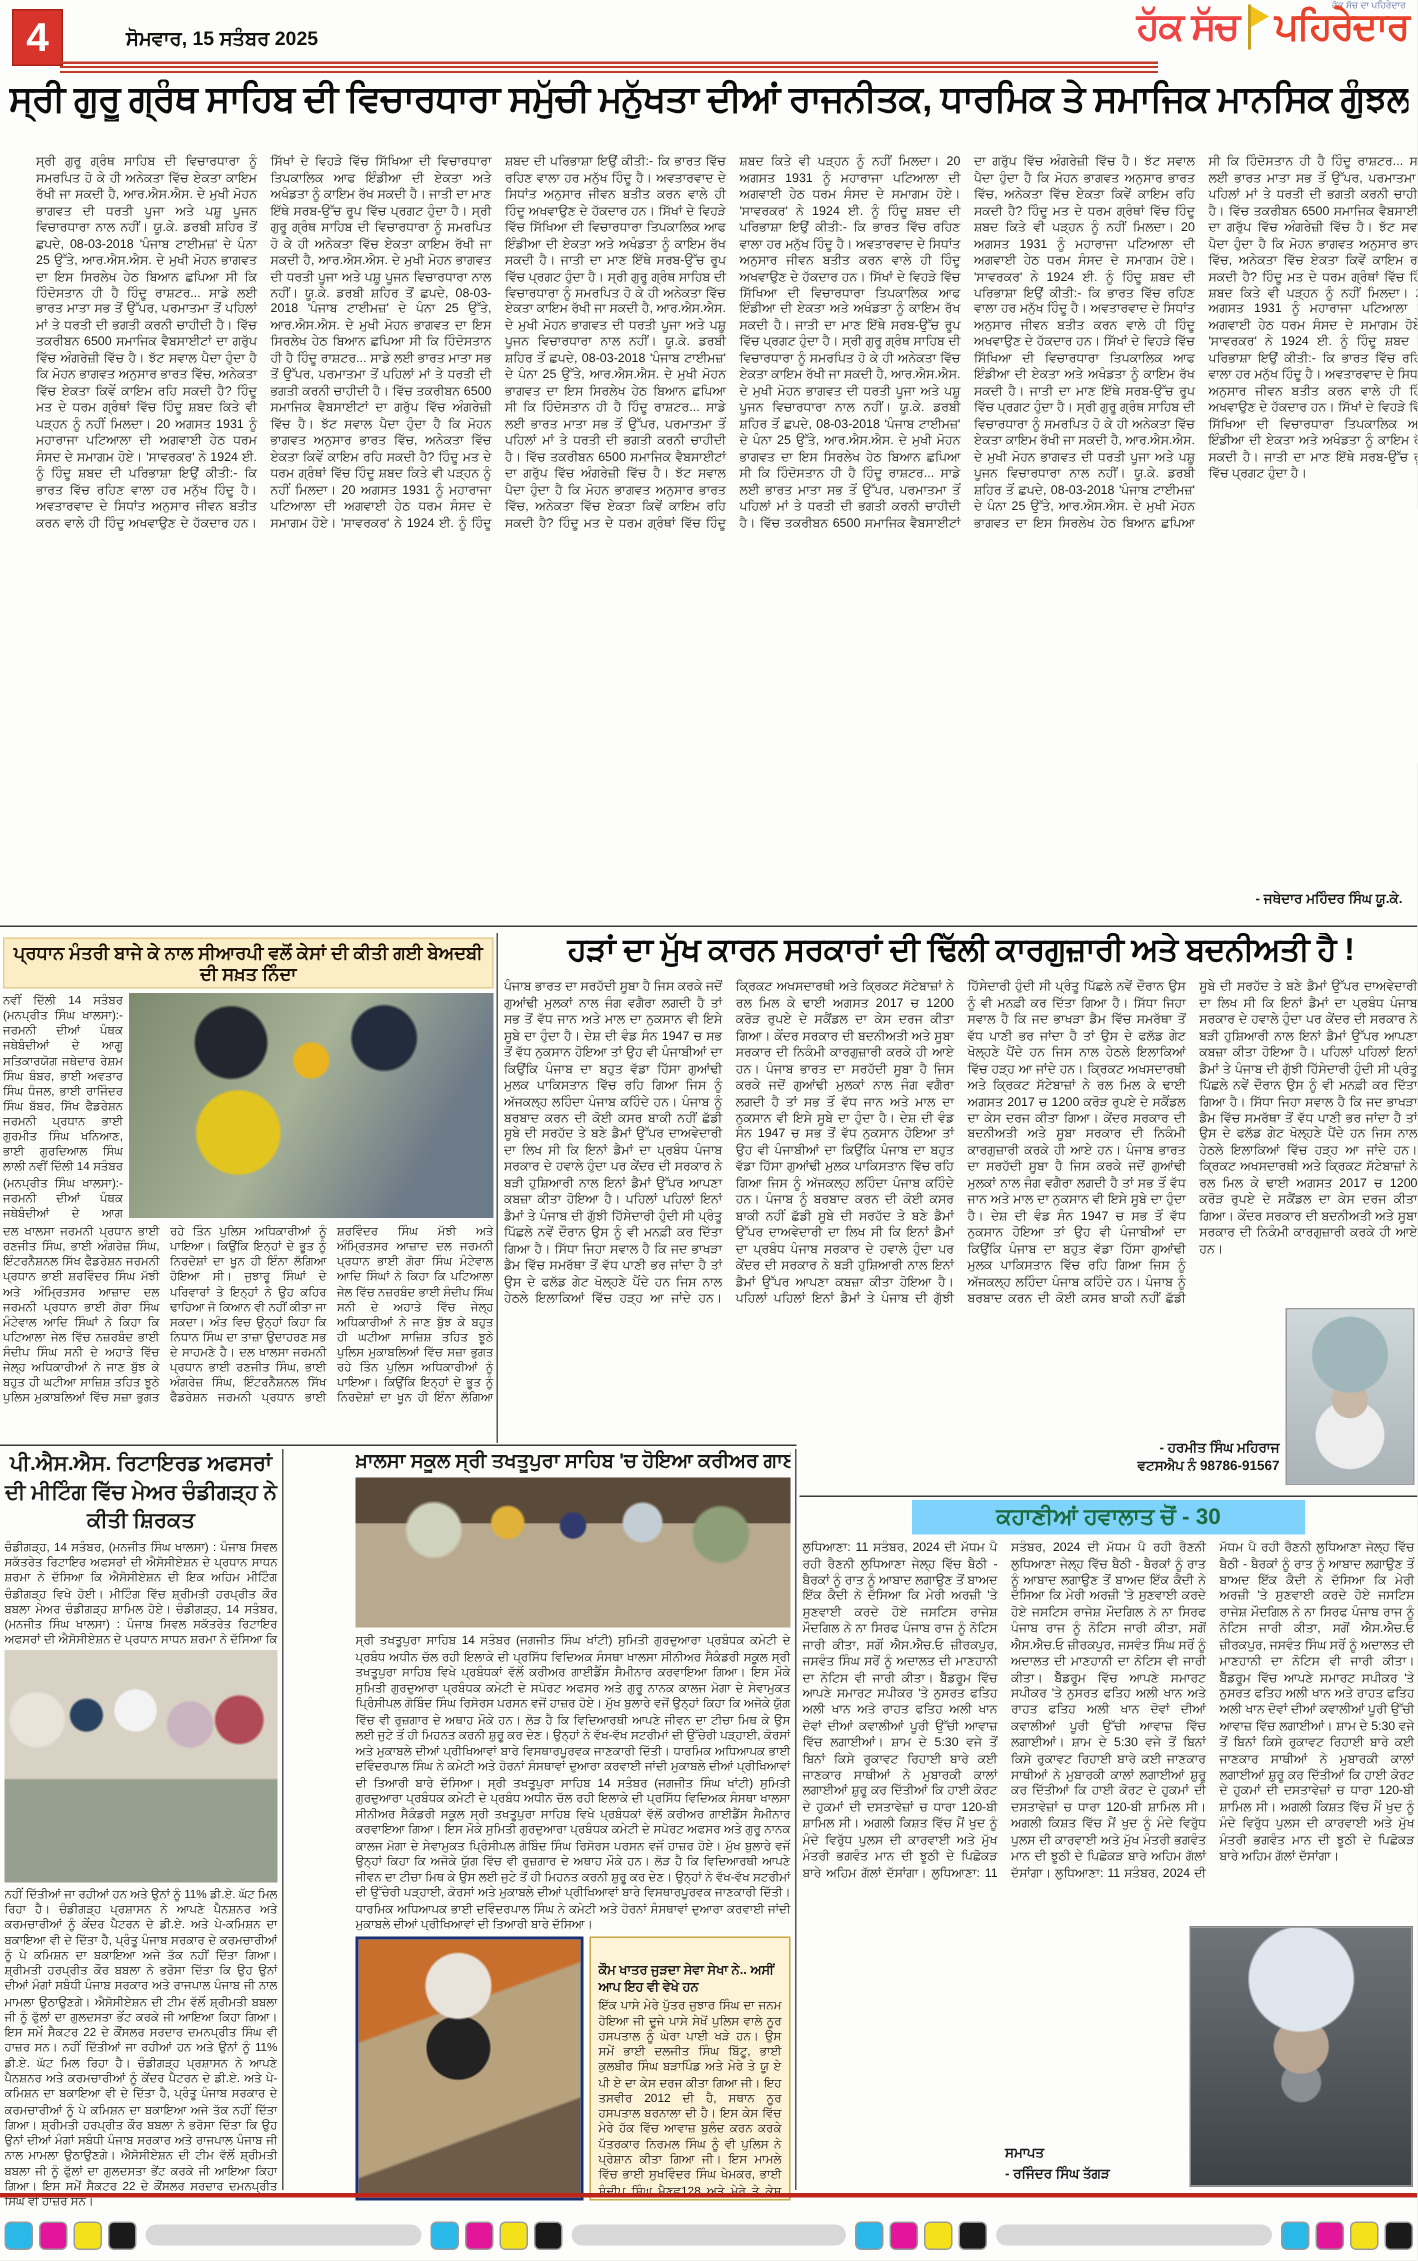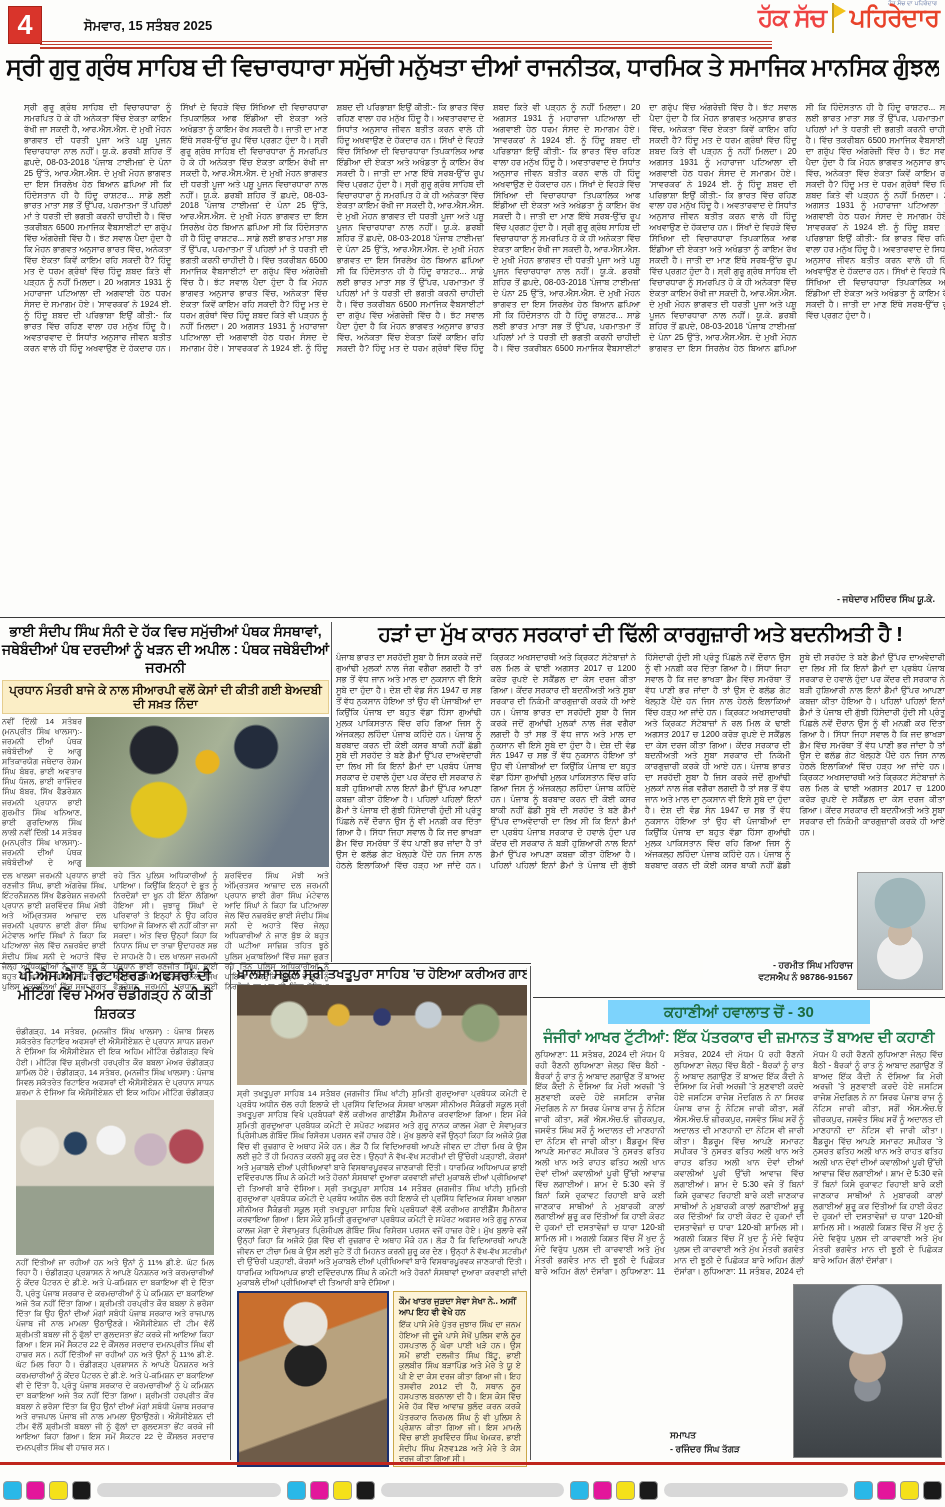--- a/index.html
+++ b/index.html
@@ -54,22 +54,22 @@
            text-align:justify;height:330px;overflow:hidden;}
   .ph-flood-author{position:absolute;right:2px;bottom:4px;width:84px;height:116px;border:1px solid #999;
      background:
        radial-gradient(circle at 50% 26%,#9fb6ba 0 26%,transparent 27%),
        radial-gradient(circle at 50% 52%,#c9b8a6 0 16%,transparent 17%),
        radial-gradient(circle at 50% 72%,#ededed 0 24%,transparent 25%),
        linear-gradient(#cfd8da,#aab4b8);}
   .flood-byline{position:absolute;right:92px;bottom:10px;width:150px;text-align:right;font-size:9px;
        font-weight:bold;line-height:1.4;background:rgba(253,253,251,.85);}
   
-  .pss{position:absolute;left:0;top:966px;width:231px;height:494px;border-right:1px solid #555;
-       padding:0 16px;box-sizing:border-box;}
+  .pss{position:absolute;left:0;top:966px;width:189px;height:494px;border-right:1px solid #555;
+       padding:0 3px;box-sizing:border-box;}
   .pss-headline{font-size:14px;font-weight:bold;text-align:center;line-height:1.35;}
   .pss-t1{margin-top:4px;font-size:7.8px;line-height:1.32;text-align:justify;height:70px;overflow:hidden;}
   .ph-pss{width:100%;height:155px;margin-top:3px;
      background:
        radial-gradient(circle at 12% 30%,#e8e4da 0 9%,transparent 10%),
        radial-gradient(circle at 30% 28%,#27415f 0 6%,transparent 7%),
        radial-gradient(circle at 48% 26%,#f3f3f3 0 9%,transparent 10%),
        radial-gradient(circle at 68% 32%,#c9b4c0 0 9%,transparent 10%),
        radial-gradient(circle at 86% 30%,#b04a56 0 8%,transparent 9%),
        linear-gradient(#d8d2c4 0 55%,#97a08e 56% 100%);}
@@ -85,21 +85,21 @@
        radial-gradient(circle at 66% 30%,#c4cdd4 0 6%,transparent 7%),
        radial-gradient(circle at 84% 38%,#8e9f77 0 7%,transparent 8%),
        linear-gradient(#5a4a3a 0 30%,#b9a98e 31% 100%);}
   .khalsa-body{margin-top:4px;font-size:7.9px;line-height:1.33;text-align:justify;height:198px;overflow:hidden;}
   .kh-bottom{display:flex;gap:4px;margin-top:4px;height:176px;}
   .ph-mic{width:152px;height:100%;border:2px solid #1b2f6e;box-sizing:border-box;
      background:
        radial-gradient(circle at 45% 18%,#e8e4dc 0 13%,transparent 14%),
        radial-gradient(circle at 45% 42%,#222 0 16%,transparent 17%),
        linear-gradient(160deg,#c96f2e 0 30%,#b8a27e 31% 70%,#6e5c49 71% 100%);}
-  .quote-box{flex:1;background:#fdf3d7;border:1px solid #caa84a;padding:4px 5px;box-sizing:border-box;
+  .quote-box{flex:1;background:#fdf3d7;border:1px solid #caa84a;padding:16px 5px;box-sizing:border-box;
        font-size:7.9px;line-height:1.3;text-align:justify;overflow:hidden;}
   .quote-title{font-weight:bold;font-size:8.6px;text-align:left;margin-bottom:2px;}
   .quote-byline{font-weight:bold;text-align:right;margin-top:2px;}
   .jail{position:absolute;left:533px;top:1000px;width:412px;height:460px;padding:0 2px;box-sizing:border-box;}
   .kicker{width:250px;margin:0 auto;background:#7dd3fc;color:#1d6b3f;font-weight:bold;font-size:15px;
        text-align:center;padding:3px 6px;}
   .jail-headline{margin-top:4px;font-size:15px;font-weight:bold;color:#1e7a4a;text-align:center;
        white-space:nowrap;overflow:hidden;}
   .jail-body{margin-top:4px;column-count:3;column-gap:9px;font-size:8.2px;line-height:1.32;
        text-align:justify;height:395px;overflow:hidden;}
@@ -136,21 +136,20 @@
     </span>
     <span class="mast-2">ਪਹਿਰੇਦਾਰ</span>
   </div>
 
   <div class="lead-headline">ਸ੍ਰੀ ਗੁਰੂ ਗ੍ਰੰਥ ਸਾਹਿਬ ਦੀ ਵਿਚਾਰਧਾਰਾ ਸਮੁੱਚੀ ਮਨੁੱਖਤਾ ਦੀਆਂ ਰਾਜਨੀਤਕ, ਧਾਰਮਿਕ ਤੇ ਸਮਾਜਿਕ ਮਾਨਸਿਕ ਗੁੰਝਲਾਂ ਦਾ ਹੱਲ ਕਰਨ ਦੇ ਸਮਰੱਥ ਹੈ</div>
   <div class="lead-body">ਸ੍ਰੀ ਗੁਰੂ ਗ੍ਰੰਥ ਸਾਹਿਬ ਦੀ ਵਿਚਾਰਧਾਰਾ ਨੂੰ ਸਮਰਪਿਤ ਹੋ ਕੇ ਹੀ ਅਨੇਕਤਾ ਵਿੱਚ ਏਕਤਾ ਕਾਇਮ ਰੱਖੀ ਜਾ ਸਕਦੀ ਹੈ, ਆਰ.ਐਸ.ਐਸ. ਦੇ ਮੁਖੀ ਮੋਹਨ ਭਾਗਵਤ ਦੀ ਧਰਤੀ ਪੂਜਾ ਅਤੇ ਪਸ਼ੂ ਪੂਜਨ ਵਿਚਾਰਧਾਰਾ ਨਾਲ ਨਹੀਂ। ਯੂ.ਕੇ. ਡਰਬੀ ਸ਼ਹਿਰ ਤੋਂ ਛਪਦੇ, 08-03-2018 'ਪੰਜਾਬ ਟਾਈਮਜ਼' ਦੇ ਪੰਨਾ 25 ਉੱਤੇ, ਆਰ.ਐਸ.ਐਸ. ਦੇ ਮੁਖੀ ਮੋਹਨ ਭਾਗਵਤ ਦਾ ਇਸ ਸਿਰਲੇਖ ਹੇਠ ਬਿਆਨ ਛਪਿਆ ਸੀ ਕਿ ਹਿੰਦੋਸਤਾਨ ਹੀ ਹੈ ਹਿੰਦੂ ਰਾਸ਼ਟਰ... ਸਾਡੇ ਲਈ ਭਾਰਤ ਮਾਤਾ ਸਭ ਤੋਂ ਉੱਪਰ, ਪਰਮਾਤਮਾ ਤੋਂ ਪਹਿਲਾਂ ਮਾਂ ਤੇ ਧਰਤੀ ਦੀ ਭਗਤੀ ਕਰਨੀ ਚਾਹੀਦੀ ਹੈ। ਵਿੱਚ ਤਕਰੀਬਨ 6500 ਸਮਾਜਿਕ ਵੈਬਸਾਈਟਾਂ ਦਾ ਗਰੁੱਪ ਵਿੱਚ ਅੰਗਰੇਜ਼ੀ ਵਿੱਚ ਹੈ। ਝੱਟ ਸਵਾਲ ਪੈਦਾ ਹੁੰਦਾ ਹੈ ਕਿ ਮੋਹਨ ਭਾਗਵਤ ਅਨੁਸਾਰ ਭਾਰਤ ਵਿੱਚ, ਅਨੇਕਤਾ ਵਿੱਚ ਏਕਤਾ ਕਿਵੇਂ ਕਾਇਮ ਰਹਿ ਸਕਦੀ ਹੈ? ਹਿੰਦੂ ਮਤ ਦੇ ਧਰਮ ਗ੍ਰੰਥਾਂ ਵਿੱਚ ਹਿੰਦੂ ਸ਼ਬਦ ਕਿਤੇ ਵੀ ਪੜ੍ਹਨ ਨੂੰ ਨਹੀਂ ਮਿਲਦਾ। 20 ਅਗਸਤ 1931 ਨੂੰ ਮਹਾਰਾਜਾ ਪਟਿਆਲਾ ਦੀ ਅਗਵਾਈ ਹੇਠ ਧਰਮ ਸੰਸਦ ਦੇ ਸਮਾਗਮ ਹੋਏ। 'ਸਾਵਰਕਰ' ਨੇ 1924 ਈ. ਨੂੰ ਹਿੰਦੂ ਸ਼ਬਦ ਦੀ ਪਰਿਭਾਸ਼ਾ ਇਉਂ ਕੀਤੀ:- ਕਿ ਭਾਰਤ ਵਿੱਚ ਰਹਿਣ ਵਾਲਾ ਹਰ ਮਨੁੱਖ ਹਿੰਦੂ ਹੈ। ਅਵਤਾਰਵਾਦ ਦੇ ਸਿਧਾਂਤ ਅਨੁਸਾਰ ਜੀਵਨ ਬਤੀਤ ਕਰਨ ਵਾਲੇ ਹੀ ਹਿੰਦੂ ਅਖਵਾਉਣ ਦੇ ਹੱਕਦਾਰ ਹਨ। ਸਿੱਖਾਂ ਦੇ ਵਿਹੜੇ ਵਿੱਚ ਸਿੱਖਿਆ ਦੀ ਵਿਚਾਰਧਾਰਾ ਤਿਪਕਾਲਿਕ ਆਫ ਇੰਡੀਆ ਦੀ ਏਕਤਾ ਅਤੇ ਅਖੰਡਤਾ ਨੂੰ ਕਾਇਮ ਰੱਖ ਸਕਦੀ ਹੈ। ਜਾਤੀ ਦਾ ਮਾਣ ਇੱਥੇ ਸਰਬ-ਉੱਚ ਰੂਪ ਵਿੱਚ ਪ੍ਰਗਟ ਹੁੰਦਾ ਹੈ। ਸ੍ਰੀ ਗੁਰੂ ਗ੍ਰੰਥ ਸਾਹਿਬ ਦੀ ਵਿਚਾਰਧਾਰਾ ਨੂੰ ਸਮਰਪਿਤ ਹੋ ਕੇ ਹੀ ਅਨੇਕਤਾ ਵਿੱਚ ਏਕਤਾ ਕਾਇਮ ਰੱਖੀ ਜਾ ਸਕਦੀ ਹੈ, ਆਰ.ਐਸ.ਐਸ. ਦੇ ਮੁਖੀ ਮੋਹਨ ਭਾਗਵਤ ਦੀ ਧਰਤੀ ਪੂਜਾ ਅਤੇ ਪਸ਼ੂ ਪੂਜਨ ਵਿਚਾਰਧਾਰਾ ਨਾਲ ਨਹੀਂ। ਯੂ.ਕੇ. ਡਰਬੀ ਸ਼ਹਿਰ ਤੋਂ ਛਪਦੇ, 08-03-2018 'ਪੰਜਾਬ ਟਾਈਮਜ਼' ਦੇ ਪੰਨਾ 25 ਉੱਤੇ, ਆਰ.ਐਸ.ਐਸ. ਦੇ ਮੁਖੀ ਮੋਹਨ ਭਾਗਵਤ ਦਾ ਇਸ ਸਿਰਲੇਖ ਹੇਠ ਬਿਆਨ ਛਪਿਆ ਸੀ ਕਿ ਹਿੰਦੋਸਤਾਨ ਹੀ ਹੈ ਹਿੰਦੂ ਰਾਸ਼ਟਰ... ਸਾਡੇ ਲਈ ਭਾਰਤ ਮਾਤਾ ਸਭ ਤੋਂ ਉੱਪਰ, ਪਰਮਾਤਮਾ ਤੋਂ ਪਹਿਲਾਂ ਮਾਂ ਤੇ ਧਰਤੀ ਦੀ ਭਗਤੀ ਕਰਨੀ ਚਾਹੀਦੀ ਹੈ। ਵਿੱਚ ਤਕਰੀਬਨ 6500 ਸਮਾਜਿਕ ਵੈਬਸਾਈਟਾਂ ਦਾ ਗਰੁੱਪ ਵਿੱਚ ਅੰਗਰੇਜ਼ੀ ਵਿੱਚ ਹੈ। ਝੱਟ ਸਵਾਲ ਪੈਦਾ ਹੁੰਦਾ ਹੈ ਕਿ ਮੋਹਨ ਭਾਗਵਤ ਅਨੁਸਾਰ ਭਾਰਤ ਵਿੱਚ, ਅਨੇਕਤਾ ਵਿੱਚ ਏਕਤਾ ਕਿਵੇਂ ਕਾਇਮ ਰਹਿ ਸਕਦੀ ਹੈ? ਹਿੰਦੂ ਮਤ ਦੇ ਧਰਮ ਗ੍ਰੰਥਾਂ ਵਿੱਚ ਹਿੰਦੂ ਸ਼ਬਦ ਕਿਤੇ ਵੀ ਪੜ੍ਹਨ ਨੂੰ ਨਹੀਂ ਮਿਲਦਾ। 20 ਅਗਸਤ 1931 ਨੂੰ ਮਹਾਰਾਜਾ ਪਟਿਆਲਾ ਦੀ ਅਗਵਾਈ ਹੇਠ ਧਰਮ ਸੰਸਦ ਦੇ ਸਮਾਗਮ ਹੋਏ। 'ਸਾਵਰਕਰ' ਨੇ 1924 ਈ. ਨੂੰ ਹਿੰਦੂ ਸ਼ਬਦ ਦੀ ਪਰਿਭਾਸ਼ਾ ਇਉਂ ਕੀਤੀ:- ਕਿ ਭਾਰਤ ਵਿੱਚ ਰਹਿਣ ਵਾਲਾ ਹਰ ਮਨੁੱਖ ਹਿੰਦੂ ਹੈ। ਅਵਤਾਰਵਾਦ ਦੇ ਸਿਧਾਂਤ ਅਨੁਸਾਰ ਜੀਵਨ ਬਤੀਤ ਕਰਨ ਵਾਲੇ ਹੀ ਹਿੰਦੂ ਅਖਵਾਉਣ ਦੇ ਹੱਕਦਾਰ ਹਨ। ਸਿੱਖਾਂ ਦੇ ਵਿਹੜੇ ਵਿੱਚ ਸਿੱਖਿਆ ਦੀ ਵਿਚਾਰਧਾਰਾ ਤਿਪਕਾਲਿਕ ਆਫ ਇੰਡੀਆ ਦੀ ਏਕਤਾ ਅਤੇ ਅਖੰਡਤਾ ਨੂੰ ਕਾਇਮ ਰੱਖ ਸਕਦੀ ਹੈ। ਜਾਤੀ ਦਾ ਮਾਣ ਇੱਥੇ ਸਰਬ-ਉੱਚ ਰੂਪ ਵਿੱਚ ਪ੍ਰਗਟ ਹੁੰਦਾ ਹੈ। ਸ੍ਰੀ ਗੁਰੂ ਗ੍ਰੰਥ ਸਾਹਿਬ ਦੀ ਵਿਚਾਰਧਾਰਾ ਨੂੰ ਸਮਰਪਿਤ ਹੋ ਕੇ ਹੀ ਅਨੇਕਤਾ ਵਿੱਚ ਏਕਤਾ ਕਾਇਮ ਰੱਖੀ ਜਾ ਸਕਦੀ ਹੈ, ਆਰ.ਐਸ.ਐਸ. ਦੇ ਮੁਖੀ ਮੋਹਨ ਭਾਗਵਤ ਦੀ ਧਰਤੀ ਪੂਜਾ ਅਤੇ ਪਸ਼ੂ ਪੂਜਨ ਵਿਚਾਰਧਾਰਾ ਨਾਲ ਨਹੀਂ। ਯੂ.ਕੇ. ਡਰਬੀ ਸ਼ਹਿਰ ਤੋਂ ਛਪਦੇ, 08-03-2018 'ਪੰਜਾਬ ਟਾਈਮਜ਼' ਦੇ ਪੰਨਾ 25 ਉੱਤੇ, ਆਰ.ਐਸ.ਐਸ. ਦੇ ਮੁਖੀ ਮੋਹਨ ਭਾਗਵਤ ਦਾ ਇਸ ਸਿਰਲੇਖ ਹੇਠ ਬਿਆਨ ਛਪਿਆ ਸੀ ਕਿ ਹਿੰਦੋਸਤਾਨ ਹੀ ਹੈ ਹਿੰਦੂ ਰਾਸ਼ਟਰ... ਸਾਡੇ ਲਈ ਭਾਰਤ ਮਾਤਾ ਸਭ ਤੋਂ ਉੱਪਰ, ਪਰਮਾਤਮਾ ਤੋਂ ਪਹਿਲਾਂ ਮਾਂ ਤੇ ਧਰਤੀ ਦੀ ਭਗਤੀ ਕਰਨੀ ਚਾਹੀਦੀ ਹੈ। ਵਿੱਚ ਤਕਰੀਬਨ 6500 ਸਮਾਜਿਕ ਵੈਬਸਾਈਟਾਂ ਦਾ ਗਰੁੱਪ ਵਿੱਚ ਅੰਗਰੇਜ਼ੀ ਵਿੱਚ ਹੈ। ਝੱਟ ਸਵਾਲ ਪੈਦਾ ਹੁੰਦਾ ਹੈ ਕਿ ਮੋਹਨ ਭਾਗਵਤ ਅਨੁਸਾਰ ਭਾਰਤ ਵਿੱਚ, ਅਨੇਕਤਾ ਵਿੱਚ ਏਕਤਾ ਕਿਵੇਂ ਕਾਇਮ ਰਹਿ ਸਕਦੀ ਹੈ? ਹਿੰਦੂ ਮਤ ਦੇ ਧਰਮ ਗ੍ਰੰਥਾਂ ਵਿੱਚ ਹਿੰਦੂ ਸ਼ਬਦ ਕਿਤੇ ਵੀ ਪੜ੍ਹਨ ਨੂੰ ਨਹੀਂ ਮਿਲਦਾ। 20 ਅਗਸਤ 1931 ਨੂੰ ਮਹਾਰਾਜਾ ਪਟਿਆਲਾ ਦੀ ਅਗਵਾਈ ਹੇਠ ਧਰਮ ਸੰਸਦ ਦੇ ਸਮਾਗਮ ਹੋਏ। 'ਸਾਵਰਕਰ' ਨੇ 1924 ਈ. ਨੂੰ ਹਿੰਦੂ ਸ਼ਬਦ ਦੀ ਪਰਿਭਾਸ਼ਾ ਇਉਂ ਕੀਤੀ:- ਕਿ ਭਾਰਤ ਵਿੱਚ ਰਹਿਣ ਵਾਲਾ ਹਰ ਮਨੁੱਖ ਹਿੰਦੂ ਹੈ। ਅਵਤਾਰਵਾਦ ਦੇ ਸਿਧਾਂਤ ਅਨੁਸਾਰ ਜੀਵਨ ਬਤੀਤ ਕਰਨ ਵਾਲੇ ਹੀ ਹਿੰਦੂ ਅਖਵਾਉਣ ਦੇ ਹੱਕਦਾਰ ਹਨ। ਸਿੱਖਾਂ ਦੇ ਵਿਹੜੇ ਵਿੱਚ ਸਿੱਖਿਆ ਦੀ ਵਿਚਾਰਧਾਰਾ ਤਿਪਕਾਲਿਕ ਆਫ ਇੰਡੀਆ ਦੀ ਏਕਤਾ ਅਤੇ ਅਖੰਡਤਾ ਨੂੰ ਕਾਇਮ ਰੱਖ ਸਕਦੀ ਹੈ। ਜਾਤੀ ਦਾ ਮਾਣ ਇੱਥੇ ਸਰਬ-ਉੱਚ ਰੂਪ ਵਿੱਚ ਪ੍ਰਗਟ ਹੁੰਦਾ ਹੈ। ਸ੍ਰੀ ਗੁਰੂ ਗ੍ਰੰਥ ਸਾਹਿਬ ਦੀ ਵਿਚਾਰਧਾਰਾ ਨੂੰ ਸਮਰਪਿਤ ਹੋ ਕੇ ਹੀ ਅਨੇਕਤਾ ਵਿੱਚ ਏਕਤਾ ਕਾਇਮ ਰੱਖੀ ਜਾ ਸਕਦੀ ਹੈ, ਆਰ.ਐਸ.ਐਸ. ਦੇ ਮੁਖੀ ਮੋਹਨ ਭਾਗਵਤ ਦੀ ਧਰਤੀ ਪੂਜਾ ਅਤੇ ਪਸ਼ੂ ਪੂਜਨ ਵਿਚਾਰਧਾਰਾ ਨਾਲ ਨਹੀਂ। ਯੂ.ਕੇ. ਡਰਬੀ ਸ਼ਹਿਰ ਤੋਂ ਛਪਦੇ, 08-03-2018 'ਪੰਜਾਬ ਟਾਈਮਜ਼' ਦੇ ਪੰਨਾ 25 ਉੱਤੇ, ਆਰ.ਐਸ.ਐਸ. ਦੇ ਮੁਖੀ ਮੋਹਨ ਭਾਗਵਤ ਦਾ ਇਸ ਸਿਰਲੇਖ ਹੇਠ ਬਿਆਨ ਛਪਿਆ ਸੀ ਕਿ ਹਿੰਦੋਸਤਾਨ ਹੀ ਹੈ ਹਿੰਦੂ ਰਾਸ਼ਟਰ... ਸਾਡੇ ਲਈ ਭਾਰਤ ਮਾਤਾ ਸਭ ਤੋਂ ਉੱਪਰ, ਪਰਮਾਤਮਾ ਤੋਂ ਪਹਿਲਾਂ ਮਾਂ ਤੇ ਧਰਤੀ ਦੀ ਭਗਤੀ ਕਰਨੀ ਚਾਹੀਦੀ ਹੈ। ਵਿੱਚ ਤਕਰੀਬਨ 6500 ਸਮਾਜਿਕ ਵੈਬਸਾਈਟਾਂ ਦਾ ਗਰੁੱਪ ਵਿੱਚ ਅੰਗਰੇਜ਼ੀ ਵਿੱਚ ਹੈ। ਝੱਟ ਸਵਾਲ ਪੈਦਾ ਹੁੰਦਾ ਹੈ ਕਿ ਮੋਹਨ ਭਾਗਵਤ ਅਨੁਸਾਰ ਭਾਰਤ ਵਿੱਚ, ਅਨੇਕਤਾ ਵਿੱਚ ਏਕਤਾ ਕਿਵੇਂ ਕਾਇਮ ਰਹਿ ਸਕਦੀ ਹੈ? ਹਿੰਦੂ ਮਤ ਦੇ ਧਰਮ ਗ੍ਰੰਥਾਂ ਵਿੱਚ ਹਿੰਦੂ ਸ਼ਬਦ ਕਿਤੇ ਵੀ ਪੜ੍ਹਨ ਨੂੰ ਨਹੀਂ ਮਿਲਦਾ। 20 ਅਗਸਤ 1931 ਨੂੰ ਮਹਾਰਾਜਾ ਪਟਿਆਲਾ ਦੀ ਅਗਵਾਈ ਹੇਠ ਧਰਮ ਸੰਸਦ ਦੇ ਸਮਾਗਮ ਹੋਏ। 'ਸਾਵਰਕਰ' ਨੇ 1924 ਈ. ਨੂੰ ਹਿੰਦੂ ਸ਼ਬਦ ਦੀ ਪਰਿਭਾਸ਼ਾ ਇਉਂ ਕੀਤੀ:- ਕਿ ਭਾਰਤ ਵਿੱਚ ਰਹਿਣ ਵਾਲਾ ਹਰ ਮਨੁੱਖ ਹਿੰਦੂ ਹੈ। ਅਵਤਾਰਵਾਦ ਦੇ ਸਿਧਾਂਤ ਅਨੁਸਾਰ ਜੀਵਨ ਬਤੀਤ ਕਰਨ ਵਾਲੇ ਹੀ ਹਿੰਦੂ ਅਖਵਾਉਣ ਦੇ ਹੱਕਦਾਰ ਹਨ। ਸਿੱਖਾਂ ਦੇ ਵਿਹੜੇ ਵਿੱਚ ਸਿੱਖਿਆ ਦੀ ਵਿਚਾਰਧਾਰਾ ਤਿਪਕਾਲਿਕ ਆਫ ਇੰਡੀਆ ਦੀ ਏਕਤਾ ਅਤੇ ਅਖੰਡਤਾ ਨੂੰ ਕਾਇਮ ਰੱਖ ਸਕਦੀ ਹੈ। ਜਾਤੀ ਦਾ ਮਾਣ ਇੱਥੇ ਸਰਬ-ਉੱਚ ਰੂਪ ਵਿੱਚ ਪ੍ਰਗਟ ਹੁੰਦਾ ਹੈ। ਸ੍ਰੀ ਗੁਰੂ ਗ੍ਰੰਥ ਸਾਹਿਬ ਦੀ ਵਿਚਾਰਧਾਰਾ ਨੂੰ ਸਮਰਪਿਤ ਹੋ ਕੇ ਹੀ ਅਨੇਕਤਾ ਵਿੱਚ ਏਕਤਾ ਕਾਇਮ ਰੱਖੀ ਜਾ ਸਕਦੀ ਹੈ, ਆਰ.ਐਸ.ਐਸ. ਦੇ ਮੁਖੀ ਮੋਹਨ ਭਾਗਵਤ ਦੀ ਧਰਤੀ ਪੂਜਾ ਅਤੇ ਪਸ਼ੂ ਪੂਜਨ ਵਿਚਾਰਧਾਰਾ ਨਾਲ ਨਹੀਂ। ਯੂ.ਕੇ. ਡਰਬੀ ਸ਼ਹਿਰ ਤੋਂ ਛਪਦੇ, 08-03-2018 'ਪੰਜਾਬ ਟਾਈਮਜ਼' ਦੇ ਪੰਨਾ 25 ਉੱਤੇ, ਆਰ.ਐਸ.ਐਸ. ਦੇ ਮੁਖੀ ਮੋਹਨ ਭਾਗਵਤ ਦਾ ਇਸ ਸਿਰਲੇਖ ਹੇਠ ਬਿਆਨ ਛਪਿਆ ਸੀ ਕਿ ਹਿੰਦੋਸਤਾਨ ਹੀ ਹੈ ਹਿੰਦੂ ਰਾਸ਼ਟਰ... ਸਾਡੇ ਲਈ ਭਾਰਤ ਮਾਤਾ ਸਭ ਤੋਂ ਉੱਪਰ, ਪਰਮਾਤਮਾ ਤੋਂ ਪਹਿਲਾਂ ਮਾਂ ਤੇ ਧਰਤੀ ਦੀ ਭਗਤੀ ਕਰਨੀ ਚਾਹੀਦੀ ਹੈ। ਵਿੱਚ ਤਕਰੀਬਨ 6500 ਸਮਾਜਿਕ ਵੈਬਸਾਈਟਾਂ ਦਾ ਗਰੁੱਪ ਵਿੱਚ ਅੰਗਰੇਜ਼ੀ ਵਿੱਚ ਹੈ। ਝੱਟ ਸਵਾਲ ਪੈਦਾ ਹੁੰਦਾ ਹੈ ਕਿ ਮੋਹਨ ਭਾਗਵਤ ਅਨੁਸਾਰ ਭਾਰਤ ਵਿੱਚ, ਅਨੇਕਤਾ ਵਿੱਚ ਏਕਤਾ ਕਿਵੇਂ ਕਾਇਮ ਰਹਿ ਸਕਦੀ ਹੈ? ਹਿੰਦੂ ਮਤ ਦੇ ਧਰਮ ਗ੍ਰੰਥਾਂ ਵਿੱਚ ਹਿੰਦੂ ਸ਼ਬਦ ਕਿਤੇ ਵੀ ਪੜ੍ਹਨ ਨੂੰ ਨਹੀਂ ਮਿਲਦਾ। 20 ਅਗਸਤ 1931 ਨੂੰ ਮਹਾਰਾਜਾ ਪਟਿਆਲਾ ਦੀ ਅਗਵਾਈ ਹੇਠ ਧਰਮ ਸੰਸਦ ਦੇ ਸਮਾਗਮ ਹੋਏ। 'ਸਾਵਰਕਰ' ਨੇ 1924 ਈ. ਨੂੰ ਹਿੰਦੂ ਸ਼ਬਦ ਦੀ ਪਰਿਭਾਸ਼ਾ ਇਉਂ ਕੀਤੀ:- ਕਿ ਭਾਰਤ ਵਿੱਚ ਰਹਿਣ ਵਾਲਾ ਹਰ ਮਨੁੱਖ ਹਿੰਦੂ ਹੈ। ਅਵਤਾਰਵਾਦ ਦੇ ਸਿਧਾਂਤ ਅਨੁਸਾਰ ਜੀਵਨ ਬਤੀਤ ਕਰਨ ਵਾਲੇ ਹੀ ਹਿੰਦੂ ਅਖਵਾਉਣ ਦੇ ਹੱਕਦਾਰ ਹਨ। ਸਿੱਖਾਂ ਦੇ ਵਿਹੜੇ ਵਿੱਚ ਸਿੱਖਿਆ ਦੀ ਵਿਚਾਰਧਾਰਾ ਤਿਪਕਾਲਿਕ ਆਫ ਇੰਡੀਆ ਦੀ ਏਕਤਾ ਅਤੇ ਅਖੰਡਤਾ ਨੂੰ ਕਾਇਮ ਰੱਖ ਸਕਦੀ ਹੈ। ਜਾਤੀ ਦਾ ਮਾਣ ਇੱਥੇ ਸਰਬ-ਉੱਚ ਰੂਪ ਵਿੱਚ ਪ੍ਰਗਟ ਹੁੰਦਾ ਹੈ।</div>
   <div class="lead-byline">- ਜਥੇਦਾਰ ਮਹਿੰਦਰ ਸਿੰਘ ਯੂ.ਕੇ.</div>
   <div class="hline" style="left:0;top:617px;width:945px;height:1px;"></div>
 
   <div class="panthak">
-    <div class="panthak-headline">ਭਾਈ ਸੰਦੀਪ ਸਿੰਘ ਸੰਨੀ ਦੇ ਹੱਕ ਵਿਚ ਸਮੁੱਚੀਆਂ ਪੰਥਕ ਸੰਸਥਾਵਾਂ, ਜਥੇਬੰਦੀਆਂ ਪੰਥ ਦਰਦੀਆਂ ਨੂੰ ਖੜਨ ਦੀ ਅਪੀਲ : ਪੰਥਕ ਜਥੇਬੰਦੀਆਂ ਜਰਮਨੀ</div>
     <div class="panthak-sub">ਪ੍ਰਧਾਨ ਮੰਤਰੀ ਬਾਜੇ ਕੇ ਨਾਲ ਸੀਆਰਪੀ ਵਲੋਂ ਕੇਸਾਂ ਦੀ ਕੀਤੀ ਗਈ ਬੇਅਦਬੀ ਦੀ ਸਖ਼ਤ ਨਿੰਦਾ</div>
     <div class="panthak-row">
       <div class="panthak-col1">ਨਵੀਂ ਦਿੱਲੀ 14 ਸਤੰਬਰ (ਮਨਪ੍ਰੀਤ ਸਿੰਘ ਖਾਲਸਾ):- ਜਰਮਨੀ ਦੀਆਂ ਪੰਥਕ ਜਥੇਬੰਦੀਆਂ ਦੇ ਆਗੂ ਸਤਿਕਾਰਯੋਗ ਜਥੇਦਾਰ ਰੇਸ਼ਮ ਸਿੰਘ ਬੰਬਰ, ਭਾਈ ਅਵਤਾਰ ਸਿੰਘ ਧੰਜਲ, ਭਾਈ ਰਾਜਿੰਦਰ ਸਿੰਘ ਬੱਬਰ, ਸਿੱਖ ਫੈਡਰੇਸ਼ਨ ਜਰਮਨੀ ਪ੍ਰਧਾਨ ਭਾਈ ਗੁਰਮੀਤ ਸਿੰਘ ਖਨਿਆਣ, ਭਾਈ ਗੁਰਦਿਆਲ ਸਿੰਘ ਲਾਲੀ ਨਵੀਂ ਦਿੱਲੀ 14 ਸਤੰਬਰ (ਮਨਪ੍ਰੀਤ ਸਿੰਘ ਖਾਲਸਾ):- ਜਰਮਨੀ ਦੀਆਂ ਪੰਥਕ ਜਥੇਬੰਦੀਆਂ ਦੇ ਆਗੂ ਸਤਿਕਾਰਯੋਗ ਜਥੇਦਾਰ ਰੇਸ਼ਮ ਸਿੰਘ ਬੰਬਰ, ਭਾਈ ਅਵਤਾਰ ਸਿੰਘ ਧੰਜਲ, ਭਾਈ ਰਾਜਿੰਦਰ ਸਿੰਘ ਬੱਬਰ, ਸਿੱਖ ਫੈਡਰੇਸ਼ਨ ਜਰਮਨੀ ਪ੍ਰਧਾਨ ਭਾਈ ਗੁਰਮੀਤ ਸਿੰਘ ਖਨਿਆਣ, ਭਾਈ ਗੁਰਦਿਆਲ ਸਿੰਘ ਲਾਲੀ</div>
       <div class="photo ph-panthak"></div>
     </div>
     <div class="panthak-cols">ਦਲ ਖਾਲਸਾ ਜਰਮਨੀ ਪ੍ਰਧਾਨ ਭਾਈ ਰਣਜੀਤ ਸਿੰਘ, ਭਾਈ ਅੰਗਰੇਜ਼ ਸਿੰਘ, ਇੰਟਰਨੈਸ਼ਨਲ ਸਿੱਖ ਫੈਡਰੇਸ਼ਨ ਜਰਮਨੀ ਪ੍ਰਧਾਨ ਭਾਈ ਸ਼ਰਵਿੰਦਰ ਸਿੰਘ ਮੱਝੀ ਅਤੇ ਅੰਮ੍ਰਿਤਸਰ ਆਜ਼ਾਦ ਦਲ ਜਰਮਨੀ ਪ੍ਰਧਾਨ ਭਾਈ ਗੋਰਾ ਸਿੰਘ ਮੰਟੇਵਾਲ ਆਦਿ ਸਿੰਘਾਂ ਨੇ ਕਿਹਾ ਕਿ ਪਟਿਆਲਾ ਜੇਲ ਵਿੱਚ ਨਜ਼ਰਬੰਦ ਭਾਈ ਸੰਦੀਪ ਸਿੰਘ ਸਨੀ ਦੇ ਅਹਾਤੇ ਵਿੱਚ ਜੇਲ੍ਹ ਅਧਿਕਾਰੀਆਂ ਨੇ ਜਾਣ ਬੁੱਝ ਕੇ ਬਹੁਤ ਹੀ ਘਟੀਆ ਸਾਜ਼ਿਸ਼ ਤਹਿਤ ਝੂਠੇ ਪੁਲਿਸ ਮੁਕਾਬਲਿਆਂ ਵਿੱਚ ਸਜ਼ਾ ਭੁਗਤ ਰਹੇ ਤਿੰਨ ਪੁਲਿਸ ਅਧਿਕਾਰੀਆਂ ਨੂੰ ਪਾਇਆ। ਕਿਉਂਕਿ ਇਨ੍ਹਾਂ ਦੇ ਭੂਤ ਨੂੰ ਨਿਰਦੋਸ਼ਾਂ ਦਾ ਖੂਨ ਹੀ ਇੰਨਾ ਲੱਗਿਆ ਹੋਇਆ ਸੀ। ਜੁਝਾਰੂ ਸਿੰਘਾਂ ਦੇ ਪਰਿਵਾਰਾਂ ਤੇ ਇਨ੍ਹਾਂ ਨੇ ਉਹ ਕਹਿਰ ਢਾਹਿਆ ਜੋ ਕਿਆਨ ਵੀ ਨਹੀਂ ਕੀਤਾ ਜਾ ਸਕਦਾ। ਅੰਤ ਵਿਚ ਉਨ੍ਹਾਂ ਕਿਹਾ ਕਿ ਨਿਧਾਨ ਸਿੰਘ ਦਾ ਤਾਜ਼ਾ ਉਦਾਹਰਣ ਸਭ ਦੇ ਸਾਹਮਣੇ ਹੈ। ਦਲ ਖਾਲਸਾ ਜਰਮਨੀ ਪ੍ਰਧਾਨ ਭਾਈ ਰਣਜੀਤ ਸਿੰਘ, ਭਾਈ ਅੰਗਰੇਜ਼ ਸਿੰਘ, ਇੰਟਰਨੈਸ਼ਨਲ ਸਿੱਖ ਫੈਡਰੇਸ਼ਨ ਜਰਮਨੀ ਪ੍ਰਧਾਨ ਭਾਈ ਸ਼ਰਵਿੰਦਰ ਸਿੰਘ ਮੱਝੀ ਅਤੇ ਅੰਮ੍ਰਿਤਸਰ ਆਜ਼ਾਦ ਦਲ ਜਰਮਨੀ ਪ੍ਰਧਾਨ ਭਾਈ ਗੋਰਾ ਸਿੰਘ ਮੰਟੇਵਾਲ ਆਦਿ ਸਿੰਘਾਂ ਨੇ ਕਿਹਾ ਕਿ ਪਟਿਆਲਾ ਜੇਲ ਵਿੱਚ ਨਜ਼ਰਬੰਦ ਭਾਈ ਸੰਦੀਪ ਸਿੰਘ ਸਨੀ ਦੇ ਅਹਾਤੇ ਵਿੱਚ ਜੇਲ੍ਹ ਅਧਿਕਾਰੀਆਂ ਨੇ ਜਾਣ ਬੁੱਝ ਕੇ ਬਹੁਤ ਹੀ ਘਟੀਆ ਸਾਜ਼ਿਸ਼ ਤਹਿਤ ਝੂਠੇ ਪੁਲਿਸ ਮੁਕਾਬਲਿਆਂ ਵਿੱਚ ਸਜ਼ਾ ਭੁਗਤ ਰਹੇ ਤਿੰਨ ਪੁਲਿਸ ਅਧਿਕਾਰੀਆਂ ਨੂੰ ਪਾਇਆ। ਕਿਉਂਕਿ ਇਨ੍ਹਾਂ ਦੇ ਭੂਤ ਨੂੰ ਨਿਰਦੋਸ਼ਾਂ ਦਾ ਖੂਨ ਹੀ ਇੰਨਾ ਲੱਗਿਆ ਹੋਇਆ ਸੀ। ਜੁਝਾਰੂ ਸਿੰਘਾਂ ਦੇ ਪਰਿਵਾਰਾਂ ਤੇ ਇਨ੍ਹਾਂ ਨੇ ਉਹ ਕਹਿਰ ਢਾਹਿਆ ਜੋ ਕਿਆਨ ਵੀ ਨਹੀਂ ਕੀਤਾ ਜਾ ਸਕਦਾ। ਅੰਤ ਵਿਚ ਉਨ੍ਹਾਂ ਕਿਹਾ ਕਿ ਨਿਧਾਨ ਸਿੰਘ ਦਾ ਤਾਜ਼ਾ ਉਦਾਹਰਣ ਸਭ ਦੇ ਸਾਹਮਣੇ ਹੈ।</div>
   </div>
 
   <div class="flood">
     <div class="flood-headline">ਹੜਾਂ ਦਾ ਮੁੱਖ ਕਾਰਨ ਸਰਕਾਰਾਂ ਦੀ ਢਿੱਲੀ ਕਾਰਗੁਜ਼ਾਰੀ ਅਤੇ ਬਦਨੀਅਤੀ ਹੈ !</div>
@@ -180,21 +179,20 @@
       <div class="quote-box">
         <div class="quote-title">ਕੌਮ ਖਾਤਰ ਜੁੜਦਾ ਸੇਵਾ ਸੇਖਾ ਨੇ.. ਅਸੀਂ ਆਪ ਇਹ ਵੀ ਵੇਖੇ ਹਨ</div>
         <span>ਇੱਕ ਪਾਸੇ ਮੇਰੇ ਪੁੱਤਰ ਜੁਝਾਰ ਸਿੰਘ ਦਾ ਜਨਮ ਹੋਇਆ ਜੀ ਦੂਜੇ ਪਾਸੇ ਸੇਖੋਂ ਪੁਲਿਸ ਵਾਲੇ ਨੂਰ ਹਸਪਤਾਲ ਨੂੰ ਘੇਰਾ ਪਾਈ ਖੜੇ ਹਨ। ਉਸ ਸਮੇਂ ਭਾਈ ਦਲਜੀਤ ਸਿੰਘ ਬਿੱਟੂ, ਭਾਈ ਕੁਲਬੀਰ ਸਿੰਘ ਬੜਾਪਿੰਡ ਅਤੇ ਮੇਰੇ ਤੇ ਯੂ ਏ ਪੀ ਏ ਦਾ ਕੇਸ ਦਰਜ ਕੀਤਾ ਗਿਆ ਜੀ। ਇਹ ਤਸਵੀਰ 2012 ਦੀ ਹੈ, ਸਥਾਨ ਨੂਰ ਹਸਪਤਾਲ ਬਰਨਾਲਾ ਦੀ ਹੈ। ਇਸ ਕੇਸ ਵਿੱਚ ਮੇਰੇ ਹੱਕ ਵਿੱਚ ਆਵਾਜ਼ ਬੁਲੰਦ ਕਰਨ ਕਰਕੇ ਪੱਤਰਕਾਰ ਨਿਰਮਲ ਸਿੰਘ ਨੂੰ ਵੀ ਪੁਲਿਸ ਨੇ ਪ੍ਰੇਸ਼ਾਨ ਕੀਤਾ ਗਿਆ ਜੀ। ਇਸ ਮਾਮਲੇ ਵਿੱਚ ਭਾਈ ਸੁਖਵਿੰਦਰ ਸਿੰਘ ਖੇਮਕਰ, ਭਾਈ ਸੰਦੀਪ ਸਿੰਘ ਮੈਣਵ128 ਅਤੇ ਮੇਰੇ ਤੇ ਕੇਸ ਦਰਜ ਕੀਤਾ ਗਿਆ ਸੀ।</span>
         <div class="quote-byline">- ਸੁਰਿੰਦਰ ਸਿੰਘ ਠੀਕਰੀਵਾਲਾ</div>
       </div>
     </div>
   </div>
 
   <div class="jail">
     <div class="kicker">ਕਹਾਣੀਆਂ ਹਵਾਲਾਤ ਚੋਂ - 30</div>
-    <div class="jail-headline">ਜੰਜੀਰਾਂ ਆਖਰ ਟੁੱਟੀਆਂ: ਇੱਕ ਪੱਤਰਕਾਰ ਦੀ ਜ਼ਮਾਨਤ ਤੋਂ ਬਾਅਦ ਦੀ ਕਹਾਣੀ</div>
     <div class="jail-body">ਲੁਧਿਆਣਾ: 11 ਸਤੰਬਰ, 2024 ਦੀ ਮੱਧਮ ਪੈ ਰਹੀ ਰੈਣਨੀ ਲੁਧਿਆਣਾ ਜੇਲ੍ਹ ਵਿੱਚ ਬੈਠੀ - ਬੈਰਕਾਂ ਨੂੰ ਰਾਤ ਨੂੰ ਆਬਾਦ ਲਗਾਉਣ ਤੋਂ ਬਾਅਦ ਇੱਕ ਕੈਦੀ ਨੇ ਦੱਸਿਆ ਕਿ ਮੇਰੀ ਅਰਜ਼ੀ 'ਤੇ ਸੁਣਵਾਈ ਕਰਦੇ ਹੋਏ ਜਸਟਿਸ ਰਾਜੇਸ਼ ਮੌਦਗਿਲ ਨੇ ਨਾ ਸਿਰਫ ਪੰਜਾਬ ਰਾਜ ਨੂੰ ਨੋਟਿਸ ਜਾਰੀ ਕੀਤਾ, ਸਗੋਂ ਐਸ.ਐਚ.ਓ ਜ਼ੀਰਕਪੁਰ, ਜਸਵੰਤ ਸਿੰਘ ਸਰੋਂ ਨੂੰ ਅਦਾਲਤ ਦੀ ਮਾਣਹਾਨੀ ਦਾ ਨੋਟਿਸ ਵੀ ਜਾਰੀ ਕੀਤਾ। ਬੈੱਡਰੂਮ ਵਿੱਚ ਆਪਣੇ ਸਮਾਰਟ ਸਪੀਕਰ 'ਤੇ ਨੁਸਰਤ ਫਤਿਹ ਅਲੀ ਖਾਨ ਅਤੇ ਰਾਹਤ ਫਤਿਹ ਅਲੀ ਖਾਨ ਦੋਵਾਂ ਦੀਆਂ ਕਵਾਲੀਆਂ ਪੂਰੀ ਉੱਚੀ ਆਵਾਜ਼ ਵਿੱਚ ਲਗਾਈਆਂ। ਸ਼ਾਮ ਦੇ 5:30 ਵਜੇ ਤੋਂ ਬਿਨਾਂ ਕਿਸੇ ਰੁਕਾਵਟ ਰਿਹਾਈ ਬਾਰੇ ਕਈ ਜਾਣਕਾਰ ਸਾਥੀਆਂ ਨੇ ਮੁਬਾਰਕੀ ਕਾਲਾਂ ਲਗਾਈਆਂ ਸ਼ੁਰੂ ਕਰ ਦਿੱਤੀਆਂ ਕਿ ਹਾਈ ਕੋਰਟ ਦੇ ਹੁਕਮਾਂ ਦੀ ਦਸਤਾਵੇਜ਼ਾਂ ਚ ਧਾਰਾ 120-ਬੀ ਸ਼ਾਮਿਲ ਸੀ। ਅਗਲੀ ਕਿਸ਼ਤ ਵਿੱਚ ਮੈਂ ਖੁਦ ਨੂੰ ਮੰਦੇ ਵਿਰੁੱਧ ਪੁਲਸ ਦੀ ਕਾਰਵਾਈ ਅਤੇ ਮੁੱਖ ਮੰਤਰੀ ਭਗਵੰਤ ਮਾਨ ਦੀ ਝੂਠੀ ਦੇ ਪਿਛੋਕੜ ਬਾਰੇ ਅਹਿਮ ਗੱਲਾਂ ਦੱਸਾਂਗਾ। ਲੁਧਿਆਣਾ: 11 ਸਤੰਬਰ, 2024 ਦੀ ਮੱਧਮ ਪੈ ਰਹੀ ਰੈਣਨੀ ਲੁਧਿਆਣਾ ਜੇਲ੍ਹ ਵਿੱਚ ਬੈਠੀ - ਬੈਰਕਾਂ ਨੂੰ ਰਾਤ ਨੂੰ ਆਬਾਦ ਲਗਾਉਣ ਤੋਂ ਬਾਅਦ ਇੱਕ ਕੈਦੀ ਨੇ ਦੱਸਿਆ ਕਿ ਮੇਰੀ ਅਰਜ਼ੀ 'ਤੇ ਸੁਣਵਾਈ ਕਰਦੇ ਹੋਏ ਜਸਟਿਸ ਰਾਜੇਸ਼ ਮੌਦਗਿਲ ਨੇ ਨਾ ਸਿਰਫ ਪੰਜਾਬ ਰਾਜ ਨੂੰ ਨੋਟਿਸ ਜਾਰੀ ਕੀਤਾ, ਸਗੋਂ ਐਸ.ਐਚ.ਓ ਜ਼ੀਰਕਪੁਰ, ਜਸਵੰਤ ਸਿੰਘ ਸਰੋਂ ਨੂੰ ਅਦਾਲਤ ਦੀ ਮਾਣਹਾਨੀ ਦਾ ਨੋਟਿਸ ਵੀ ਜਾਰੀ ਕੀਤਾ। ਬੈੱਡਰੂਮ ਵਿੱਚ ਆਪਣੇ ਸਮਾਰਟ ਸਪੀਕਰ 'ਤੇ ਨੁਸਰਤ ਫਤਿਹ ਅਲੀ ਖਾਨ ਅਤੇ ਰਾਹਤ ਫਤਿਹ ਅਲੀ ਖਾਨ ਦੋਵਾਂ ਦੀਆਂ ਕਵਾਲੀਆਂ ਪੂਰੀ ਉੱਚੀ ਆਵਾਜ਼ ਵਿੱਚ ਲਗਾਈਆਂ। ਸ਼ਾਮ ਦੇ 5:30 ਵਜੇ ਤੋਂ ਬਿਨਾਂ ਕਿਸੇ ਰੁਕਾਵਟ ਰਿਹਾਈ ਬਾਰੇ ਕਈ ਜਾਣਕਾਰ ਸਾਥੀਆਂ ਨੇ ਮੁਬਾਰਕੀ ਕਾਲਾਂ ਲਗਾਈਆਂ ਸ਼ੁਰੂ ਕਰ ਦਿੱਤੀਆਂ ਕਿ ਹਾਈ ਕੋਰਟ ਦੇ ਹੁਕਮਾਂ ਦੀ ਦਸਤਾਵੇਜ਼ਾਂ ਚ ਧਾਰਾ 120-ਬੀ ਸ਼ਾਮਿਲ ਸੀ। ਅਗਲੀ ਕਿਸ਼ਤ ਵਿੱਚ ਮੈਂ ਖੁਦ ਨੂੰ ਮੰਦੇ ਵਿਰੁੱਧ ਪੁਲਸ ਦੀ ਕਾਰਵਾਈ ਅਤੇ ਮੁੱਖ ਮੰਤਰੀ ਭਗਵੰਤ ਮਾਨ ਦੀ ਝੂਠੀ ਦੇ ਪਿਛੋਕੜ ਬਾਰੇ ਅਹਿਮ ਗੱਲਾਂ ਦੱਸਾਂਗਾ। ਲੁਧਿਆਣਾ: 11 ਸਤੰਬਰ, 2024 ਦੀ ਮੱਧਮ ਪੈ ਰਹੀ ਰੈਣਨੀ ਲੁਧਿਆਣਾ ਜੇਲ੍ਹ ਵਿੱਚ ਬੈਠੀ - ਬੈਰਕਾਂ ਨੂੰ ਰਾਤ ਨੂੰ ਆਬਾਦ ਲਗਾਉਣ ਤੋਂ ਬਾਅਦ ਇੱਕ ਕੈਦੀ ਨੇ ਦੱਸਿਆ ਕਿ ਮੇਰੀ ਅਰਜ਼ੀ 'ਤੇ ਸੁਣਵਾਈ ਕਰਦੇ ਹੋਏ ਜਸਟਿਸ ਰਾਜੇਸ਼ ਮੌਦਗਿਲ ਨੇ ਨਾ ਸਿਰਫ ਪੰਜਾਬ ਰਾਜ ਨੂੰ ਨੋਟਿਸ ਜਾਰੀ ਕੀਤਾ, ਸਗੋਂ ਐਸ.ਐਚ.ਓ ਜ਼ੀਰਕਪੁਰ, ਜਸਵੰਤ ਸਿੰਘ ਸਰੋਂ ਨੂੰ ਅਦਾਲਤ ਦੀ ਮਾਣਹਾਨੀ ਦਾ ਨੋਟਿਸ ਵੀ ਜਾਰੀ ਕੀਤਾ। ਬੈੱਡਰੂਮ ਵਿੱਚ ਆਪਣੇ ਸਮਾਰਟ ਸਪੀਕਰ 'ਤੇ ਨੁਸਰਤ ਫਤਿਹ ਅਲੀ ਖਾਨ ਅਤੇ ਰਾਹਤ ਫਤਿਹ ਅਲੀ ਖਾਨ ਦੋਵਾਂ ਦੀਆਂ ਕਵਾਲੀਆਂ ਪੂਰੀ ਉੱਚੀ ਆਵਾਜ਼ ਵਿੱਚ ਲਗਾਈਆਂ। ਸ਼ਾਮ ਦੇ 5:30 ਵਜੇ ਤੋਂ ਬਿਨਾਂ ਕਿਸੇ ਰੁਕਾਵਟ ਰਿਹਾਈ ਬਾਰੇ ਕਈ ਜਾਣਕਾਰ ਸਾਥੀਆਂ ਨੇ ਮੁਬਾਰਕੀ ਕਾਲਾਂ ਲਗਾਈਆਂ ਸ਼ੁਰੂ ਕਰ ਦਿੱਤੀਆਂ ਕਿ ਹਾਈ ਕੋਰਟ ਦੇ ਹੁਕਮਾਂ ਦੀ ਦਸਤਾਵੇਜ਼ਾਂ ਚ ਧਾਰਾ 120-ਬੀ ਸ਼ਾਮਿਲ ਸੀ। ਅਗਲੀ ਕਿਸ਼ਤ ਵਿੱਚ ਮੈਂ ਖੁਦ ਨੂੰ ਮੰਦੇ ਵਿਰੁੱਧ ਪੁਲਸ ਦੀ ਕਾਰਵਾਈ ਅਤੇ ਮੁੱਖ ਮੰਤਰੀ ਭਗਵੰਤ ਮਾਨ ਦੀ ਝੂਠੀ ਦੇ ਪਿਛੋਕੜ ਬਾਰੇ ਅਹਿਮ ਗੱਲਾਂ ਦੱਸਾਂਗਾ।</div>
     <div class="photo ph-jail-author"></div>
     <div class="jail-byline">
       <div>ਸਮਾਪਤ</div>
       <div>- ਰਜਿੰਦਰ ਸਿੰਘ ਤੱਗੜ</div>
     </div>
   </div>
 
   <div class="redline"></div>
   <div class="regbar">

